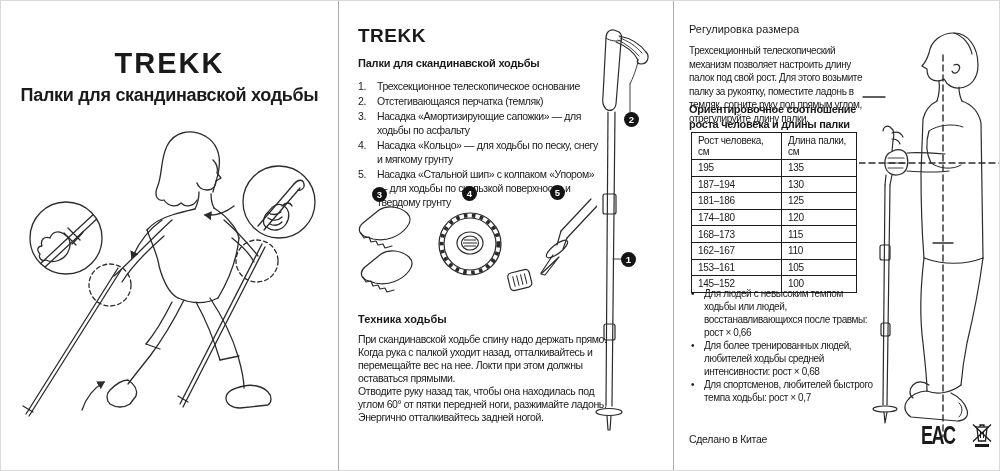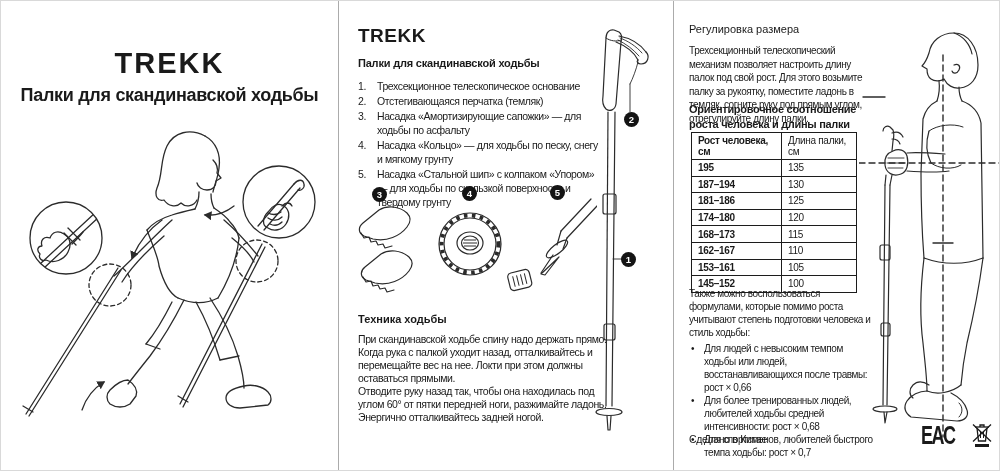--- a/index.html
+++ b/index.html
@@ -22,21 +22,21 @@
   .li .txt{flex:1;}
   .m-tech-h{left:357px;top:312px;font-size:11px;font-weight:bold;}
   .m-tech{left:357px;top:332px;width:258px;font-size:10.5px;line-height:13px;letter-spacing:-0.4px;}
   .m-tech p{margin:0;}
   
   .r-h{left:688px;top:22px;font-size:11px;font-weight:normal;}
   .r-intro{left:688px;top:43px;width:186px;font-size:10px;line-height:13.5px;letter-spacing:-0.4px;}
   .r-tab-h{left:688px;top:101px;width:190px;font-size:11px;line-height:15px;font-weight:bold;letter-spacing:-0.3px;}
   table.size{left:690px;top:131px;border-collapse:collapse;font-size:10px;letter-spacing:-0.3px;}
   table.size td{border:1px solid #1c1c1c;padding:2px 6px;height:11.6px;vertical-align:middle;}
-  table.size td:first-child{width:77px;font-weight:bold;}
+  table.size td:first-child{width:77px;}
   table.size td:last-child{width:62px;}
   .r-flow{left:688px;top:286px;width:184px;font-size:10px;line-height:13px;letter-spacing:-0.4px;}
   .r-flow p{margin:0 0 3px 0;}
   .bullet{display:flex;margin:0;}
   .bullet .dot{width:13px;flex:none;padding-left:2px;}
   .bullet span:last-child{flex:1;}
   .made-in{left:688px;top:432px;font-size:10.5px;letter-spacing:-0.3px;}
   
   .marker{width:15px;height:15px;border-radius:50%;background:#141414;color:#fff;
     font-size:9.5px;font-weight:bold;display:flex;align-items:center;justify-content:center;}
@@ -280,21 +280,20 @@
           <td>105</td>
         </tr>
         <tr>
           <td>145–152</td>
           <td>100</td>
         </tr>
       </tbody>
     </table>
 
   <div class="abs r-flow">
-    <p>Также можно воспользоваться формулами, которые помимо роста учитывают степень подготовки человека и стиль ходьбы:</p>
     <div>
         <div class="bullet">
           <span class="dot">•</span>
           <span>Для людей с невысоким темпом ходьбы или людей, восстанавливающихся после травмы: рост × 0,66</span>
         </div>
         <div class="bullet">
           <span class="dot">•</span>
           <span>Для более тренированных людей, любителей ходьбы средней интенсивности: рост × 0,68</span>
         </div>
         <div class="bullet">

